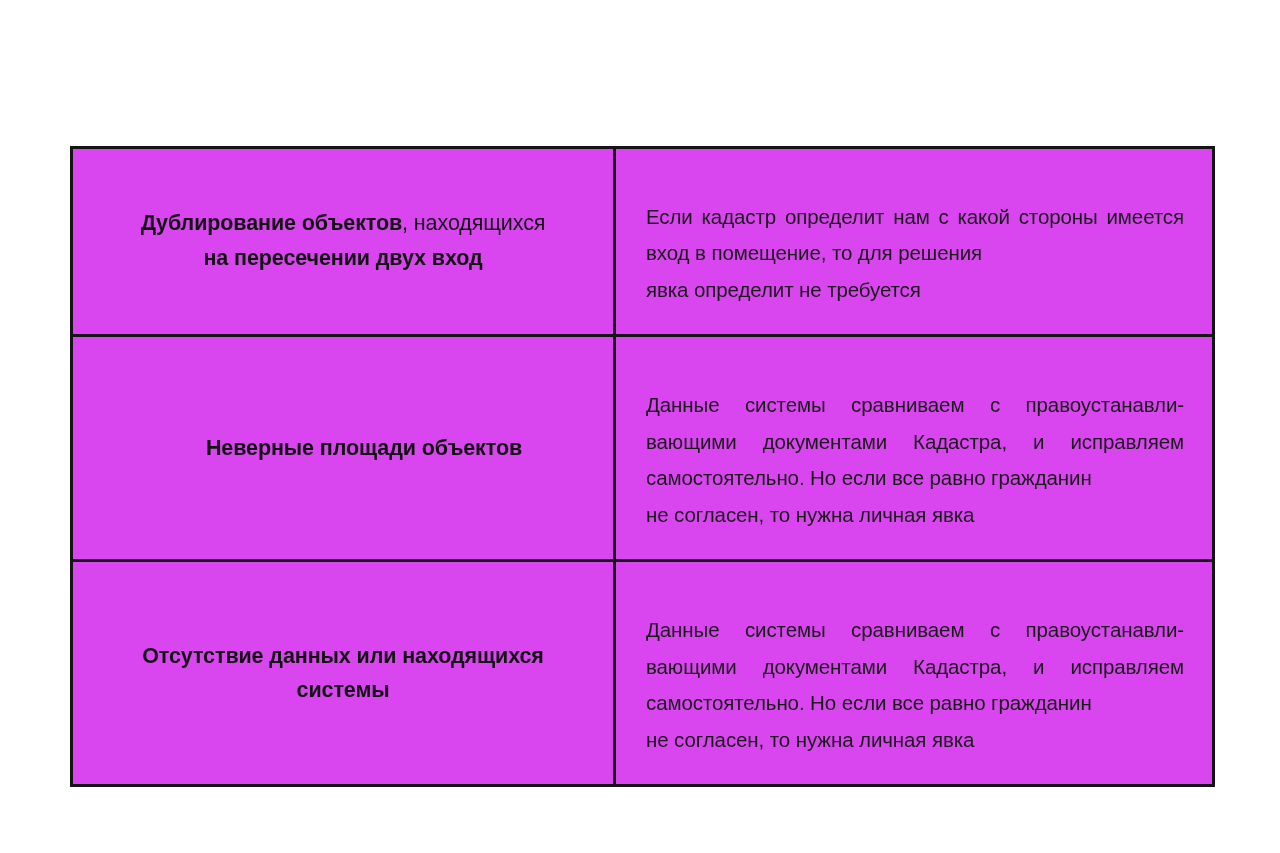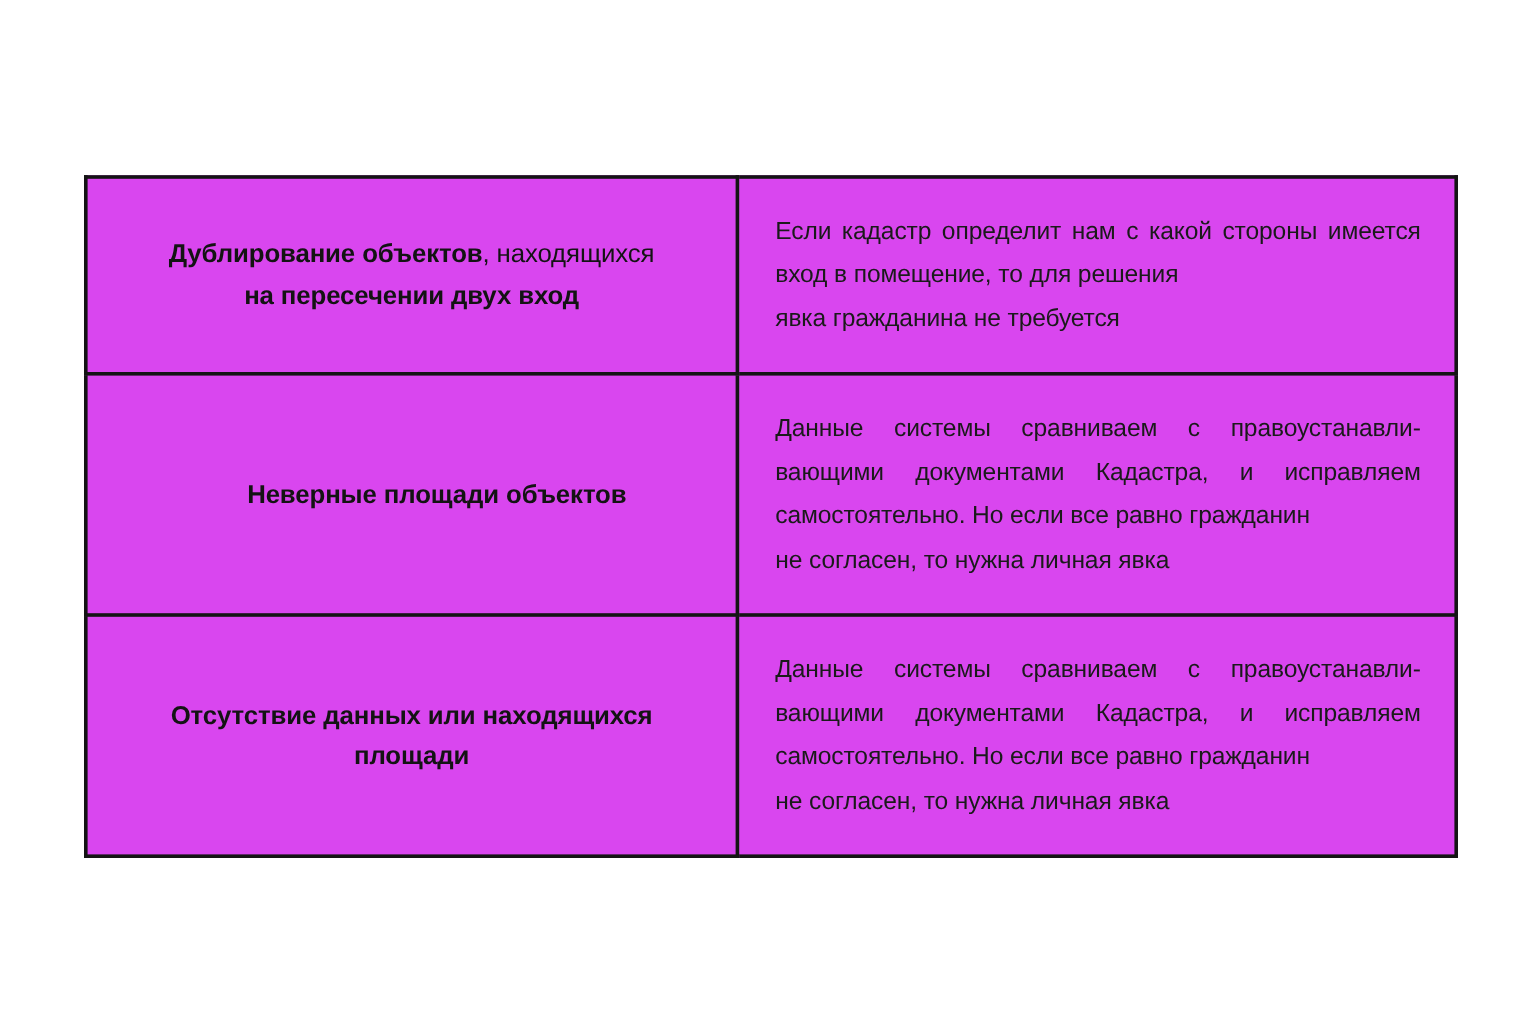--- a/index.html
+++ b/index.html
@@ -49,28 +49,29 @@
     font-size: 21.5px;
     line-height: 1.62;
     color: #131313;
     font-weight: bold;
     letter-spacing: -0.1px;
   }
   .left-inner .normal {
     font-weight: normal;
   }
   .right-inner {
-    padding: 26px 28px 26px 30px;
+    padding: 38px 28px 26px 30px;
     font-size: 20.5px;
     line-height: 1.78;
     color: #1a1a1a;
     font-weight: normal;
     letter-spacing: -0.1px;
     text-align: justify;
     text-justify: inter-word;
+    margin-top: 12px;
   }
   .right-inner .lastline {
     display: block;
   }
   tr.row-1 td .left-inner { padding-top: 24px; padding-bottom: 26px; }
   tr.row-2 td .left-inner { padding-top: 30px; padding-bottom: 30px; margin-left: 42px; }
   tr.row-3 td .left-inner { padding-top: 30px; padding-bottom: 30px; }
 </style>
 </head>
 <body>
@@ -83,21 +84,21 @@
           <td class="col-left">
             <div class="left-inner">
               <span>Дублирование объектов</span><span class="normal">, находящихся</span><br>
               <span>на пересечении двух вход</span>
             </div>
           </td>
           <td class="col-right">
             <div class="right-inner">
               <span>Если кадастр определит нам с какой стороны</span>
               <span>имеется вход в помещение, то для решения</span>
-              <span class="lastline">явка гражданина не требуется</span>
+              <span class="lastline">явка определит не требуется</span>
             </div>
           </td>
         </tr>
         <tr class="row-2">
           <td class="col-left">
             <div class="left-inner">
               <span>Неверные площади объектов</span>
             </div>
           </td>
           <td class="col-right">
@@ -106,21 +107,21 @@
               <span>вающими документами Кадастра, и исправляем</span>
               <span>самостоятельно. Но если все равно гражданин</span>
               <span class="lastline">не согласен, то нужна личная явка</span>
             </div>
           </td>
         </tr>
         <tr class="row-3">
           <td class="col-left">
             <div class="left-inner">
               <span>Отсутствие данных или находящихся</span><br>
-              <span>площади</span>
+              <span>системы</span>
             </div>
           </td>
           <td class="col-right">
             <div class="right-inner">
               <span>Данные системы сравниваем с правоустанавли-</span>
               <span>вающими документами Кадастра, и исправляем</span>
               <span>самостоятельно. Но если все равно гражданин</span>
               <span class="lastline">не согласен, то нужна личная явка</span>
             </div>
           </td>

